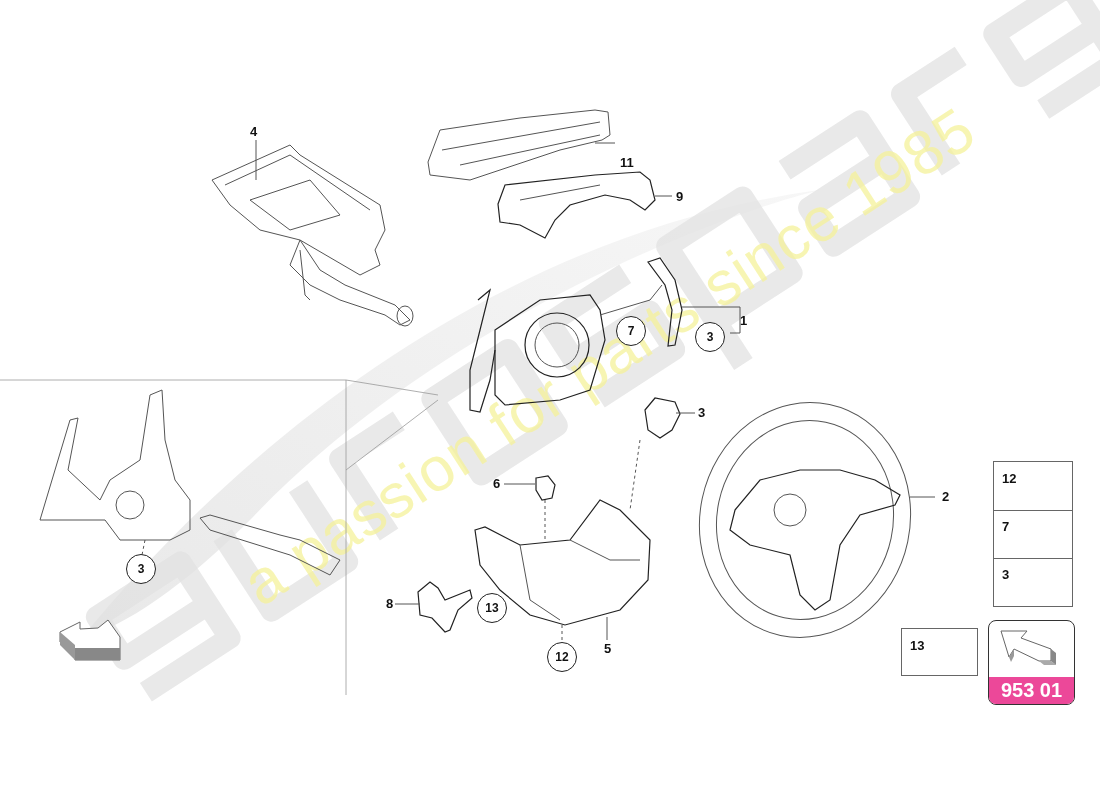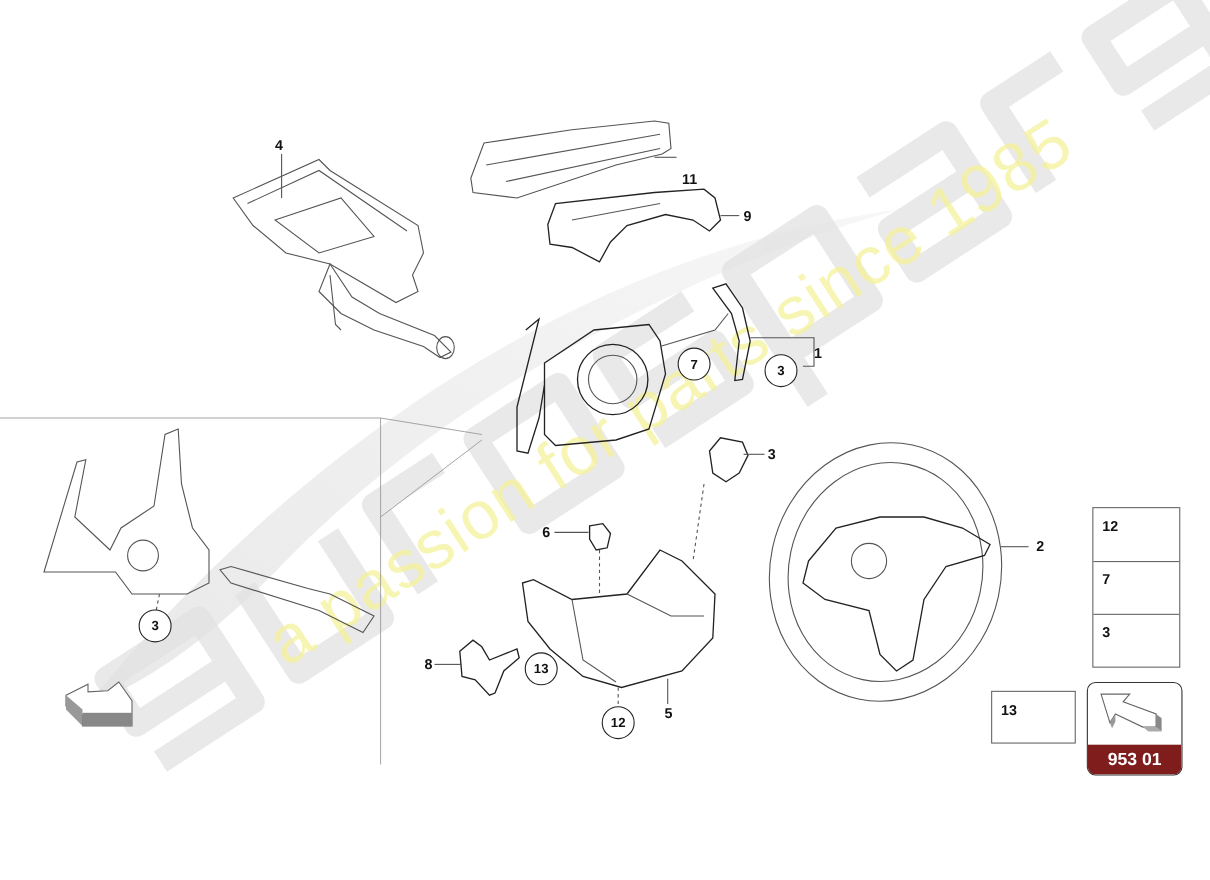--- a/index.html
+++ b/index.html
@@ -17,21 +17,21 @@
     position: absolute; width: 30px; height: 30px; border: 1.5px solid #222; border-radius: 50%;
     background: #fff; display: flex; align-items: center; justify-content: center;
     font-weight: bold; font-size: 12px; box-sizing: border-box;
   }
   .legend-box { position: absolute; left: 993px; top: 461px; width: 80px; height: 146px; border: 1px solid #666; box-sizing: border-box; background: #fff; }
   .legend-row { position: absolute; left: 0; width: 78px; height: 48px; border-bottom: 1px solid #666; }
   .legend-row:last-child { border-bottom: none; }
   .legend-num { position: absolute; left: 8px; top: 9px; font-weight: bold; font-size: 13px; }
   .legend-13 { position: absolute; left: 901px; top: 628px; width: 77px; height: 48px; border: 1px solid #666; background: #fff; box-sizing: border-box; }
   .ref-box { position: absolute; left: 988px; top: 620px; width: 87px; height: 85px; border: 1.5px solid #333; border-radius: 8px; background: #fff; overflow: hidden; box-sizing: border-box; }
-  .ref-code { position: absolute; left: 0; bottom: 0; width: 100%; height: 27px; background: #7f1d1d; color: #fff; font-weight: bold; font-size: 16px; display: flex; align-items: center; justify-content: center; }
+  .ref-code { position: absolute; left: 0; bottom: 0; width: 100%; height: 27px; background: #ec4899; color: #fff; font-weight: bold; font-size: 20px; display: flex; align-items: center; justify-content: center; }
   svg .ln { fill: none; stroke: #555; stroke-width: 1; }
   svg .lnd { fill: none; stroke: #222; stroke-width: 1.2; }
   svg .lnl { fill: none; stroke: #999; stroke-width: 0.8; }
 </style>
 </head>
 <body>
 
 <div class="canvas">
 
   <svg class="wm-logo" viewBox="0 0 1100 800">

